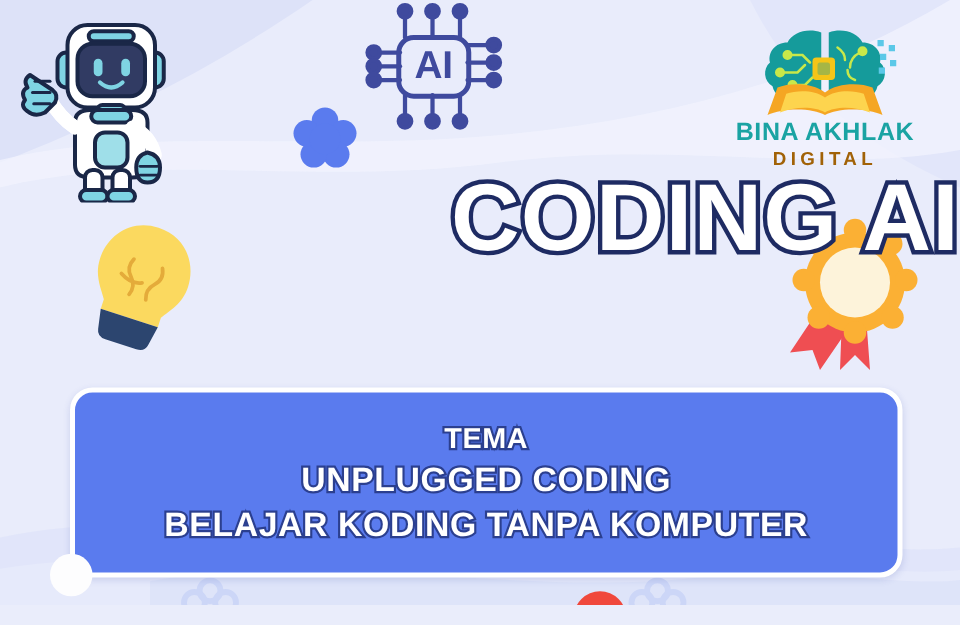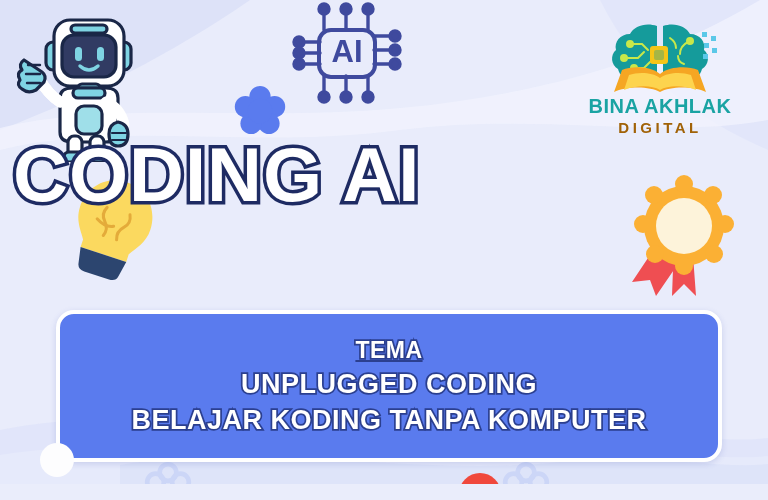--- a/index.html
+++ b/index.html
@@ -33,21 +33,21 @@
     font-weight:bold;font-size:20px;letter-spacing:.5px;
     color:#1aa3a3;line-height:1;margin-top:2px;white-space:nowrap;
   }
   #logo .brand2{
     font-family:"Liberation Sans", sans-serif;
     font-weight:bold;font-size:15px;letter-spacing:3.5px;
     color:#a16207;line-height:1;margin-top:4px;white-space:nowrap;
   }
   
   #headline{
-    position:absolute;left:0;right:0;top:140px;text-align:left;
+    position:absolute;left:0;right:0;top:140px;text-align:right;
     line-height:.92;
     padding-left:13px;
   }
   #headline .ln{
     display:block;
     font-family:"Liberation Sans", sans-serif;
     font-weight:bold;
     font-size:76px;
     letter-spacing:1px;
     color:#ffffff;
@@ -70,21 +70,21 @@
   #banner .bln{
     font-family:"Liberation Sans", sans-serif;
     font-weight:bold;
     color:#ffffff;
     -webkit-text-stroke:3.5px #2b3f8f;
     paint-order:stroke fill;
     letter-spacing:.5px;
     white-space:nowrap;
     line-height:1;
   }
-  #banner .bln.s1{font-size:23px;text-decoration:underline;}
+  #banner .bln.s1{font-size:23px;}
   #banner .bln.s2{font-size:27px;}
   #banner .bln.s3{font-size:27px;}
   .corner-dot{
     position:absolute;width:34px;height:34px;border-radius:50%;
     background:#fdfdfe;
   }
   #dot-left{left:40px;top:443px;}
   #red-ball{
     position:absolute;left:459px;top:473px;width:42px;height:42px;
     border-radius:50%;background:#f0483c;

